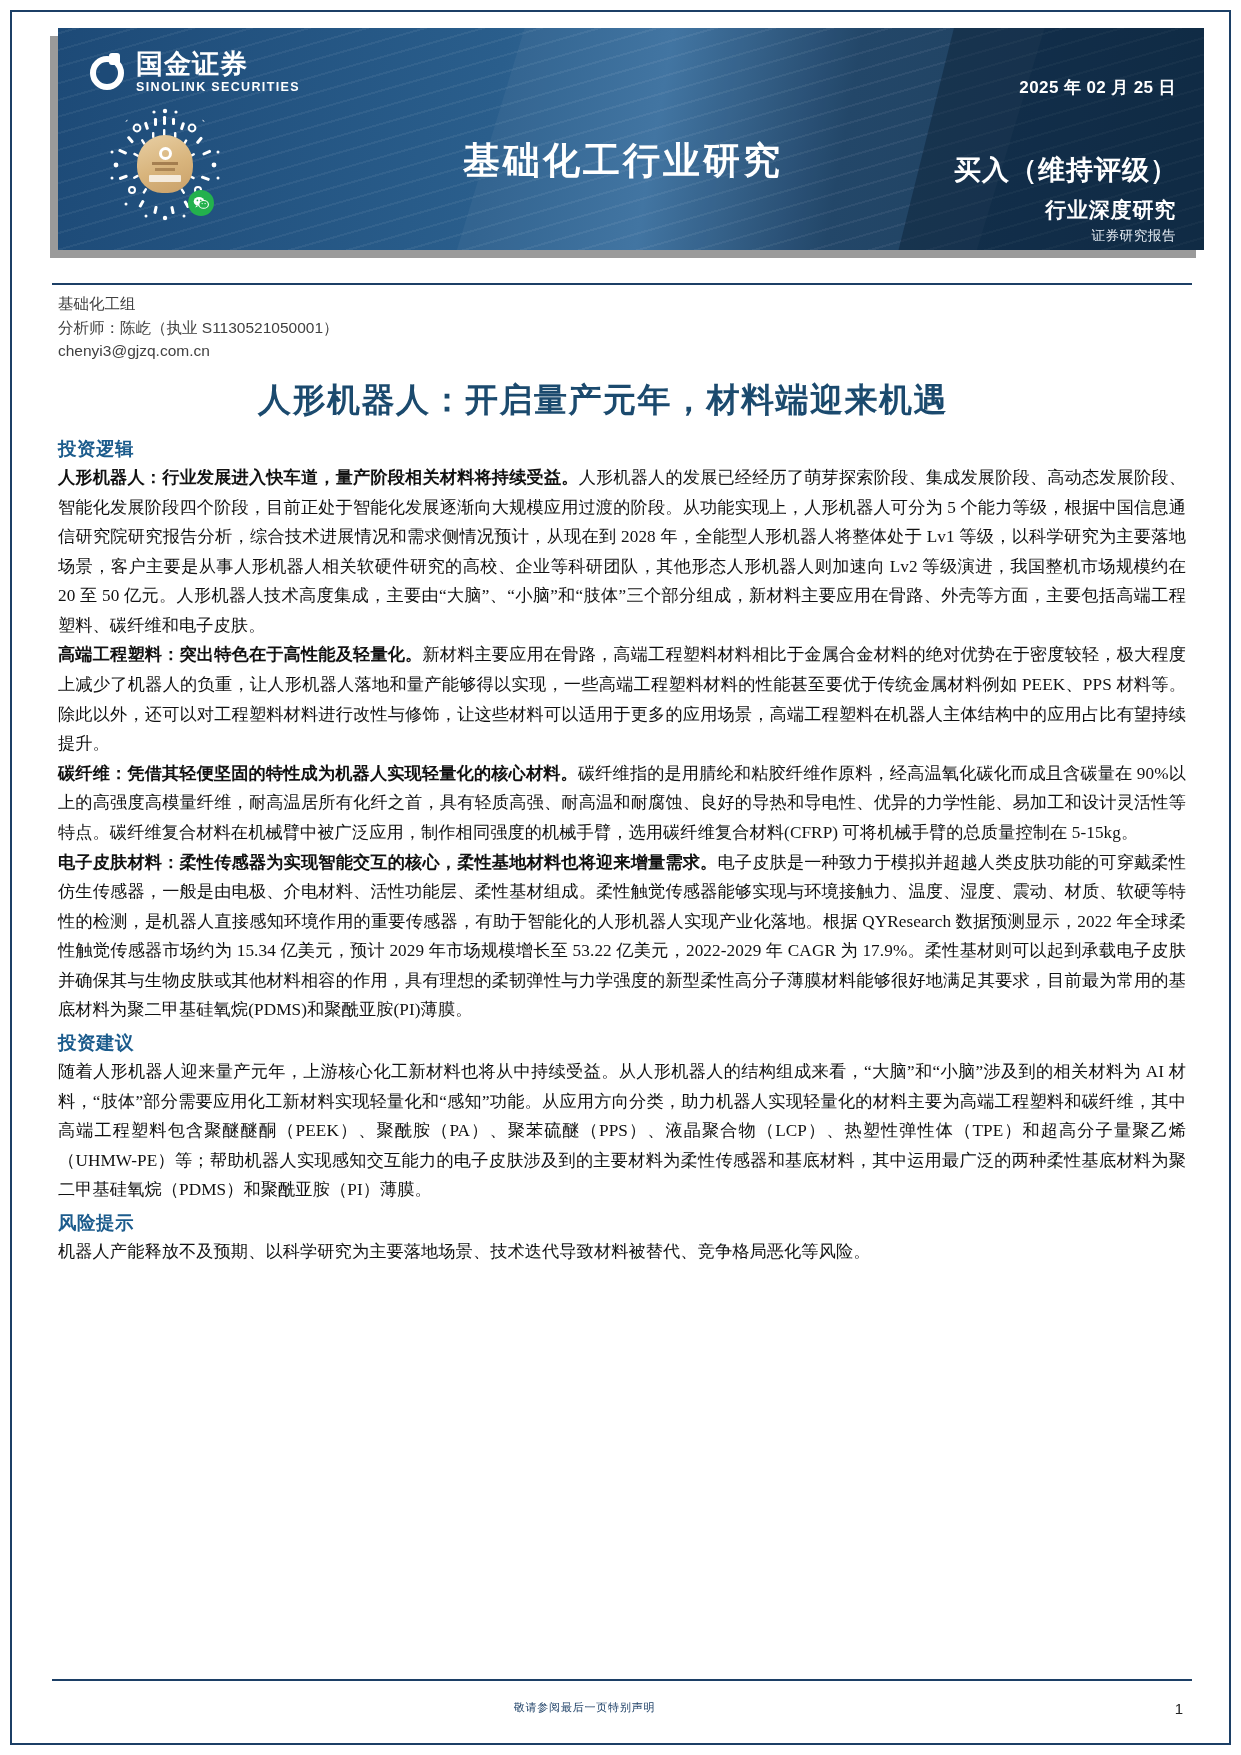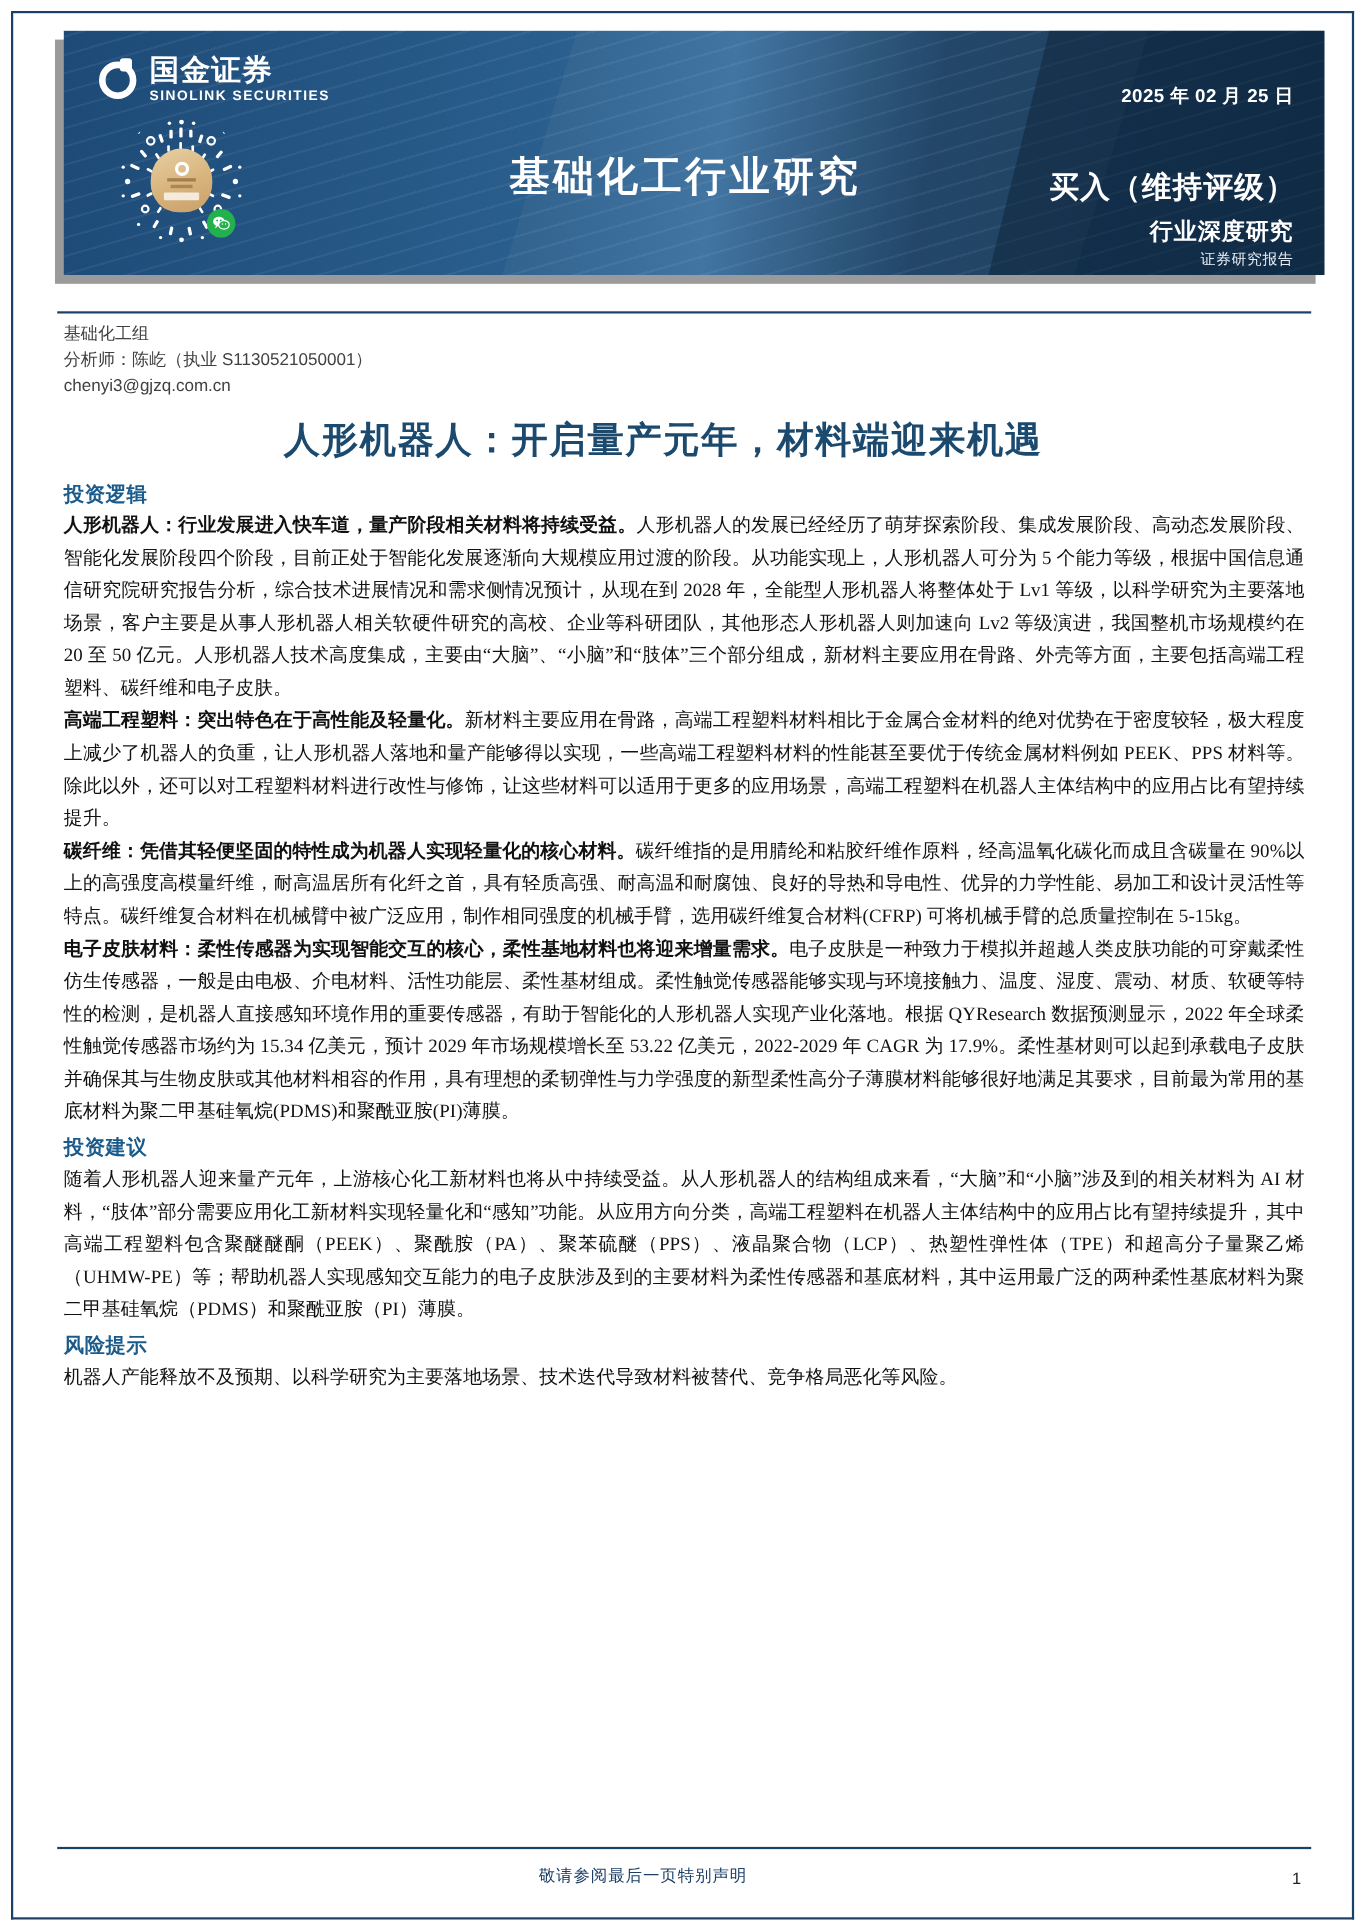--- a/index.html
+++ b/index.html
@@ -316,21 +316,21 @@
     left: 52px; bottom: 74px;
     width: 1140px; height: 2px;
     background: #1c3f66;
   }
   .footer-text {
     position: absolute;
     left: 0; bottom: 40px;
     width: 1169px;
     text-align: center;
     font-family: "Liberation Sans", sans-serif;
-    font-size: 15px;
+    font-size: 11px;
     color: #1c3f66;
     letter-spacing: 0.8px;
   }
   .footer-page {
     position: absolute;
     right: 58px; bottom: 38px;
     font-family: "Liberation Sans", sans-serif;
     font-size: 15px;
     color: #222222;
   }
@@ -457,21 +457,21 @@
     <p class="para"><span class="lead">人形机器人：行业发展进入快车道，量产阶段相关材料将持续受益。</span><span>人形机器人的发展已经经历了萌芽探索阶段、集成发展阶段、高动态发展阶段、智能化发展阶段四个阶段，目前正处于智能化发展逐渐向大规模应用过渡的阶段。从功能实现上，人形机器人可分为 5 个能力等级，根据中国信息通信研究院研究报告分析，综合技术进展情况和需求侧情况预计，从现在到 2028 年，全能型人形机器人将整体处于 Lv1 等级，以科学研究为主要落地场景，客户主要是从事人形机器人相关软硬件研究的高校、企业等科研团队，其他形态人形机器人则加速向 Lv2 等级演进，我国整机市场规模约在 20 至 50 亿元。人形机器人技术高度集成，主要由“大脑”、“小脑”和“肢体”三个部分组成，新材料主要应用在骨路、外壳等方面，主要包括高端工程塑料、碳纤维和电子皮肤。</span></p>
 
     <p class="para"><span class="lead">高端工程塑料：突出特色在于高性能及轻量化。</span><span>新材料主要应用在骨路，高端工程塑料材料相比于金属合金材料的绝对优势在于密度较轻，极大程度上减少了机器人的负重，让人形机器人落地和量产能够得以实现，一些高端工程塑料材料的性能甚至要优于传统金属材料例如 PEEK、PPS 材料等。除此以外，还可以对工程塑料材料进行改性与修饰，让这些材料可以适用于更多的应用场景，高端工程塑料在机器人主体结构中的应用占比有望持续提升。</span></p>
 
     <p class="para"><span class="lead">碳纤维：凭借其轻便坚固的特性成为机器人实现轻量化的核心材料。</span><span>碳纤维指的是用腈纶和粘胶纤维作原料，经高温氧化碳化而成且含碳量在 90%以上的高强度高模量纤维，耐高温居所有化纤之首，具有轻质高强、耐高温和耐腐蚀、良好的导热和导电性、优异的力学性能、易加工和设计灵活性等特点。碳纤维复合材料在机械臂中被广泛应用，制作相同强度的机械手臂，选用碳纤维复合材料(CFRP) 可将机械手臂的总质量控制在 5-15kg。</span></p>
 
     <p class="para"><span class="lead">电子皮肤材料：柔性传感器为实现智能交互的核心，柔性基地材料也将迎来增量需求。</span><span>电子皮肤是一种致力于模拟并超越人类皮肤功能的可穿戴柔性仿生传感器，一般是由电极、介电材料、活性功能层、柔性基材组成。柔性触觉传感器能够实现与环境接触力、温度、湿度、震动、材质、软硬等特性的检测，是机器人直接感知环境作用的重要传感器，有助于智能化的人形机器人实现产业化落地。根据 QYResearch 数据预测显示，2022 年全球柔性触觉传感器市场约为 15.34 亿美元，预计 2029 年市场规模增长至 53.22 亿美元，2022-2029 年 CAGR 为 17.9%。柔性基材则可以起到承载电子皮肤并确保其与生物皮肤或其他材料相容的作用，具有理想的柔韧弹性与力学强度的新型柔性高分子薄膜材料能够很好地满足其要求，目前最为常用的基底材料为聚二甲基硅氧烷(PDMS)和聚酰亚胺(PI)薄膜。</span></p>
 
     <div class="sec-gap"></div>
     <div class="sec-head">投资建议</div>
-    <p class="para">随着人形机器人迎来量产元年，上游核心化工新材料也将从中持续受益。从人形机器人的结构组成来看，“大脑”和“小脑”涉及到的相关材料为 AI 材料，“肢体”部分需要应用化工新材料实现轻量化和“感知”功能。从应用方向分类，高端工程塑料在机器人主体结构中的应用占比有望持续提升，其中高端工程塑料包含聚醚醚酮（PEEK）、聚酰胺（PA）、聚苯硫醚（PPS）、液晶聚合物（LCP）、热塑性弹性体（TPE）和超高分子量聚乙烯（UHMW-PE）等；帮助机器人实现感知交互能力的电子皮肤涉及到的主要材料为柔性传感器和基底材料，其中运用最广泛的两种柔性基底材料为聚二甲基硅氧烷（PDMS）和聚酰亚胺（PI）薄膜。</p>
+    <p class="para">随着人形机器人迎来量产元年，上游核心化工新材料也将从中持续受益。从人形机器人的结构组成来看，“大脑”和“小脑”涉及到的相关材料为 AI 材料，“肢体”部分需要应用化工新材料实现轻量化和“感知”功能。从应用方向分类，助力机器人实现轻量化的材料主要为高端工程塑料和碳纤维，其中高端工程塑料包含聚醚醚酮（PEEK）、聚酰胺（PA）、聚苯硫醚（PPS）、液晶聚合物（LCP）、热塑性弹性体（TPE）和超高分子量聚乙烯（UHMW-PE）等；帮助机器人实现感知交互能力的电子皮肤涉及到的主要材料为柔性传感器和基底材料，其中运用最广泛的两种柔性基底材料为聚二甲基硅氧烷（PDMS）和聚酰亚胺（PI）薄膜。</p>
 
     <div class="sec-gap"></div>
     <div class="sec-head">风险提示</div>
     <p class="para">机器人产能释放不及预期、以科学研究为主要落地场景、技术迭代导致材料被替代、竞争格局恶化等风险。</p>
 
   </div>
 
   <div class="footer-rule"></div>
   <div class="footer-text">敬请参阅最后一页特别声明</div>
   <div class="footer-page">1</div>

